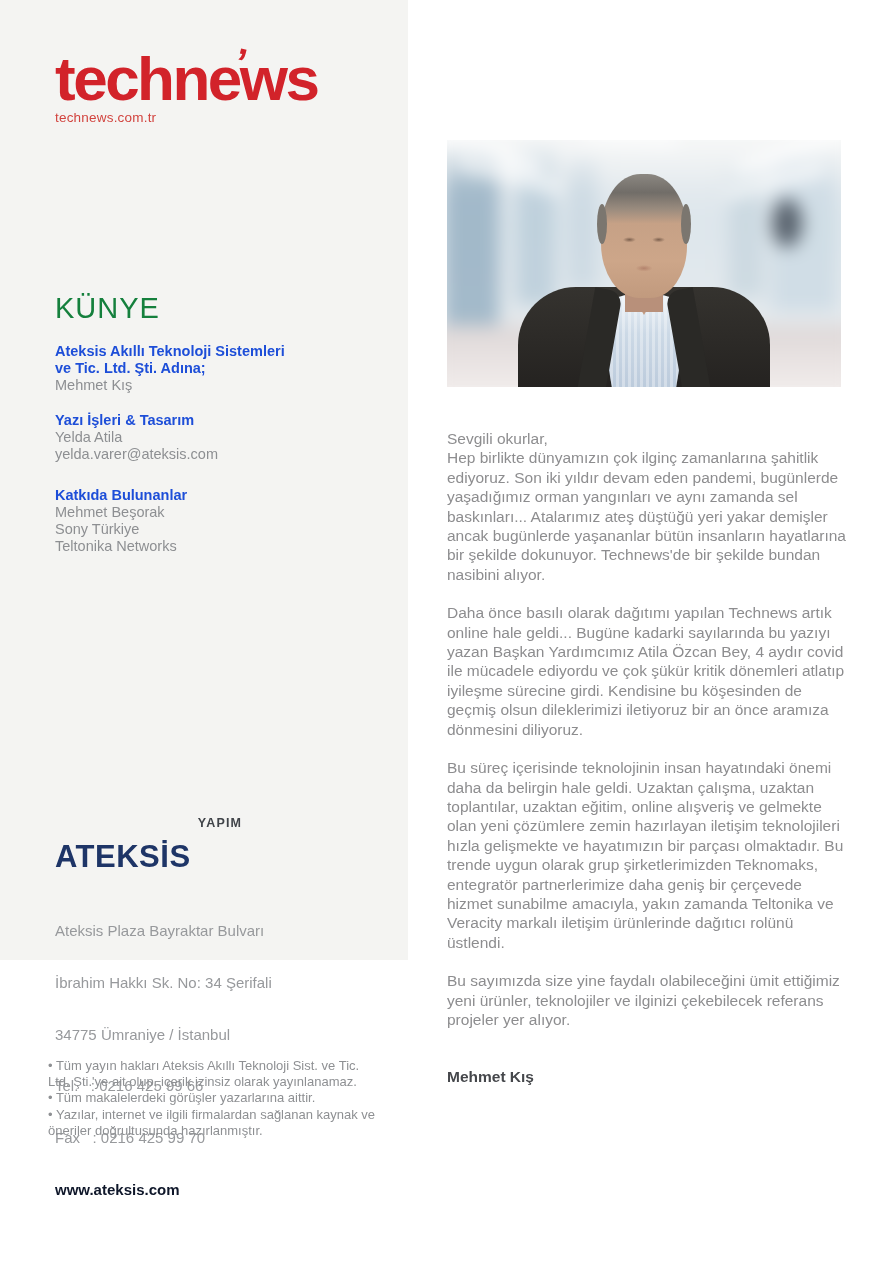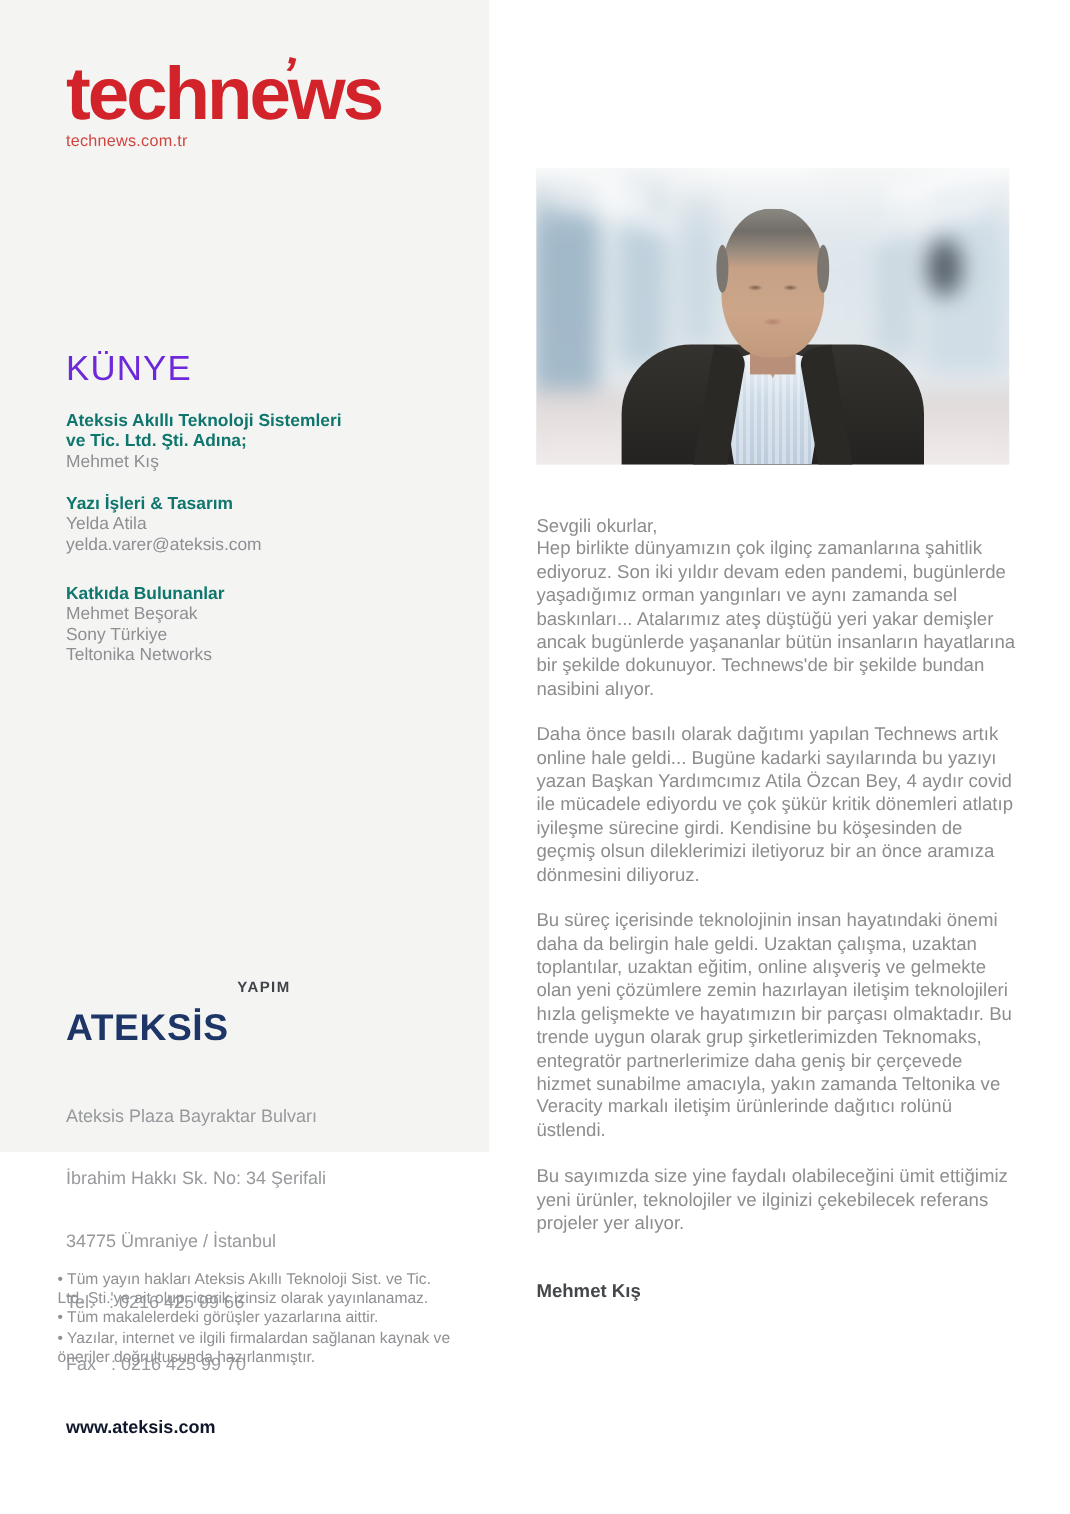--- a/index.html
+++ b/index.html
@@ -8,23 +8,23 @@
         font-family:"Liberation Sans","DejaVu Sans",sans-serif;}
   
   .panel-left{position:absolute;left:0;top:0;width:408px;height:960px;background:#f4f4f2;}
   .logo-block{position:absolute;left:55px;top:50px;}
   .logo-word{position:relative;display:inline-block;font-weight:bold;font-size:62px;line-height:58px;
              letter-spacing:-2.5px;color:#d2232a;}
   .logo-accent{position:absolute;left:180px;top:-8px;font-size:40px;line-height:40px;color:#d2232a;
                transform:rotate(14deg);font-weight:bold;}
   .logo-tagline{margin-top:2px;font-size:13.5px;color:#d2443f;letter-spacing:0.2px;}
   .kunye{position:absolute;left:55px;top:292px;margin:0;font-size:29px;font-weight:400;
-         color:#6d28d9;letter-spacing:1px;}
+         color:#15803d;letter-spacing:1px;}
   .credits{position:absolute;left:55px;width:330px;font-size:14.5px;line-height:17px;}
-  .credits .label{font-weight:bold;color:#0f766e;white-space:pre-line;}
+  .credits .label{font-weight:bold;color:#1d4ed8;white-space:pre-line;}
   .credits .value{color:#8d8f92;}
   .sec-adina{top:343px;}
   .sec-yazi{top:412px;}
   .sec-katkida{top:487px;}
   .production{position:absolute;left:55px;top:816px;width:330px;}
   .yapim{font-size:12.5px;font-weight:bold;color:#404449;letter-spacing:1.2px;text-align:center;}
   .ateksis-logo{margin-top:9px;font-size:31px;font-weight:bold;color:#1e3567;letter-spacing:0.5px;}
   .address{margin-top:13px;font-size:15px;line-height:17.2px;color:#97999c;white-space:pre;}
   .website{margin-top:1px;font-size:15px;font-weight:bold;color:#0f172a;}
   .notes{position:absolute;left:48px;top:1058px;width:332px;font-size:13px;line-height:16.2px;color:#8e9093;}

